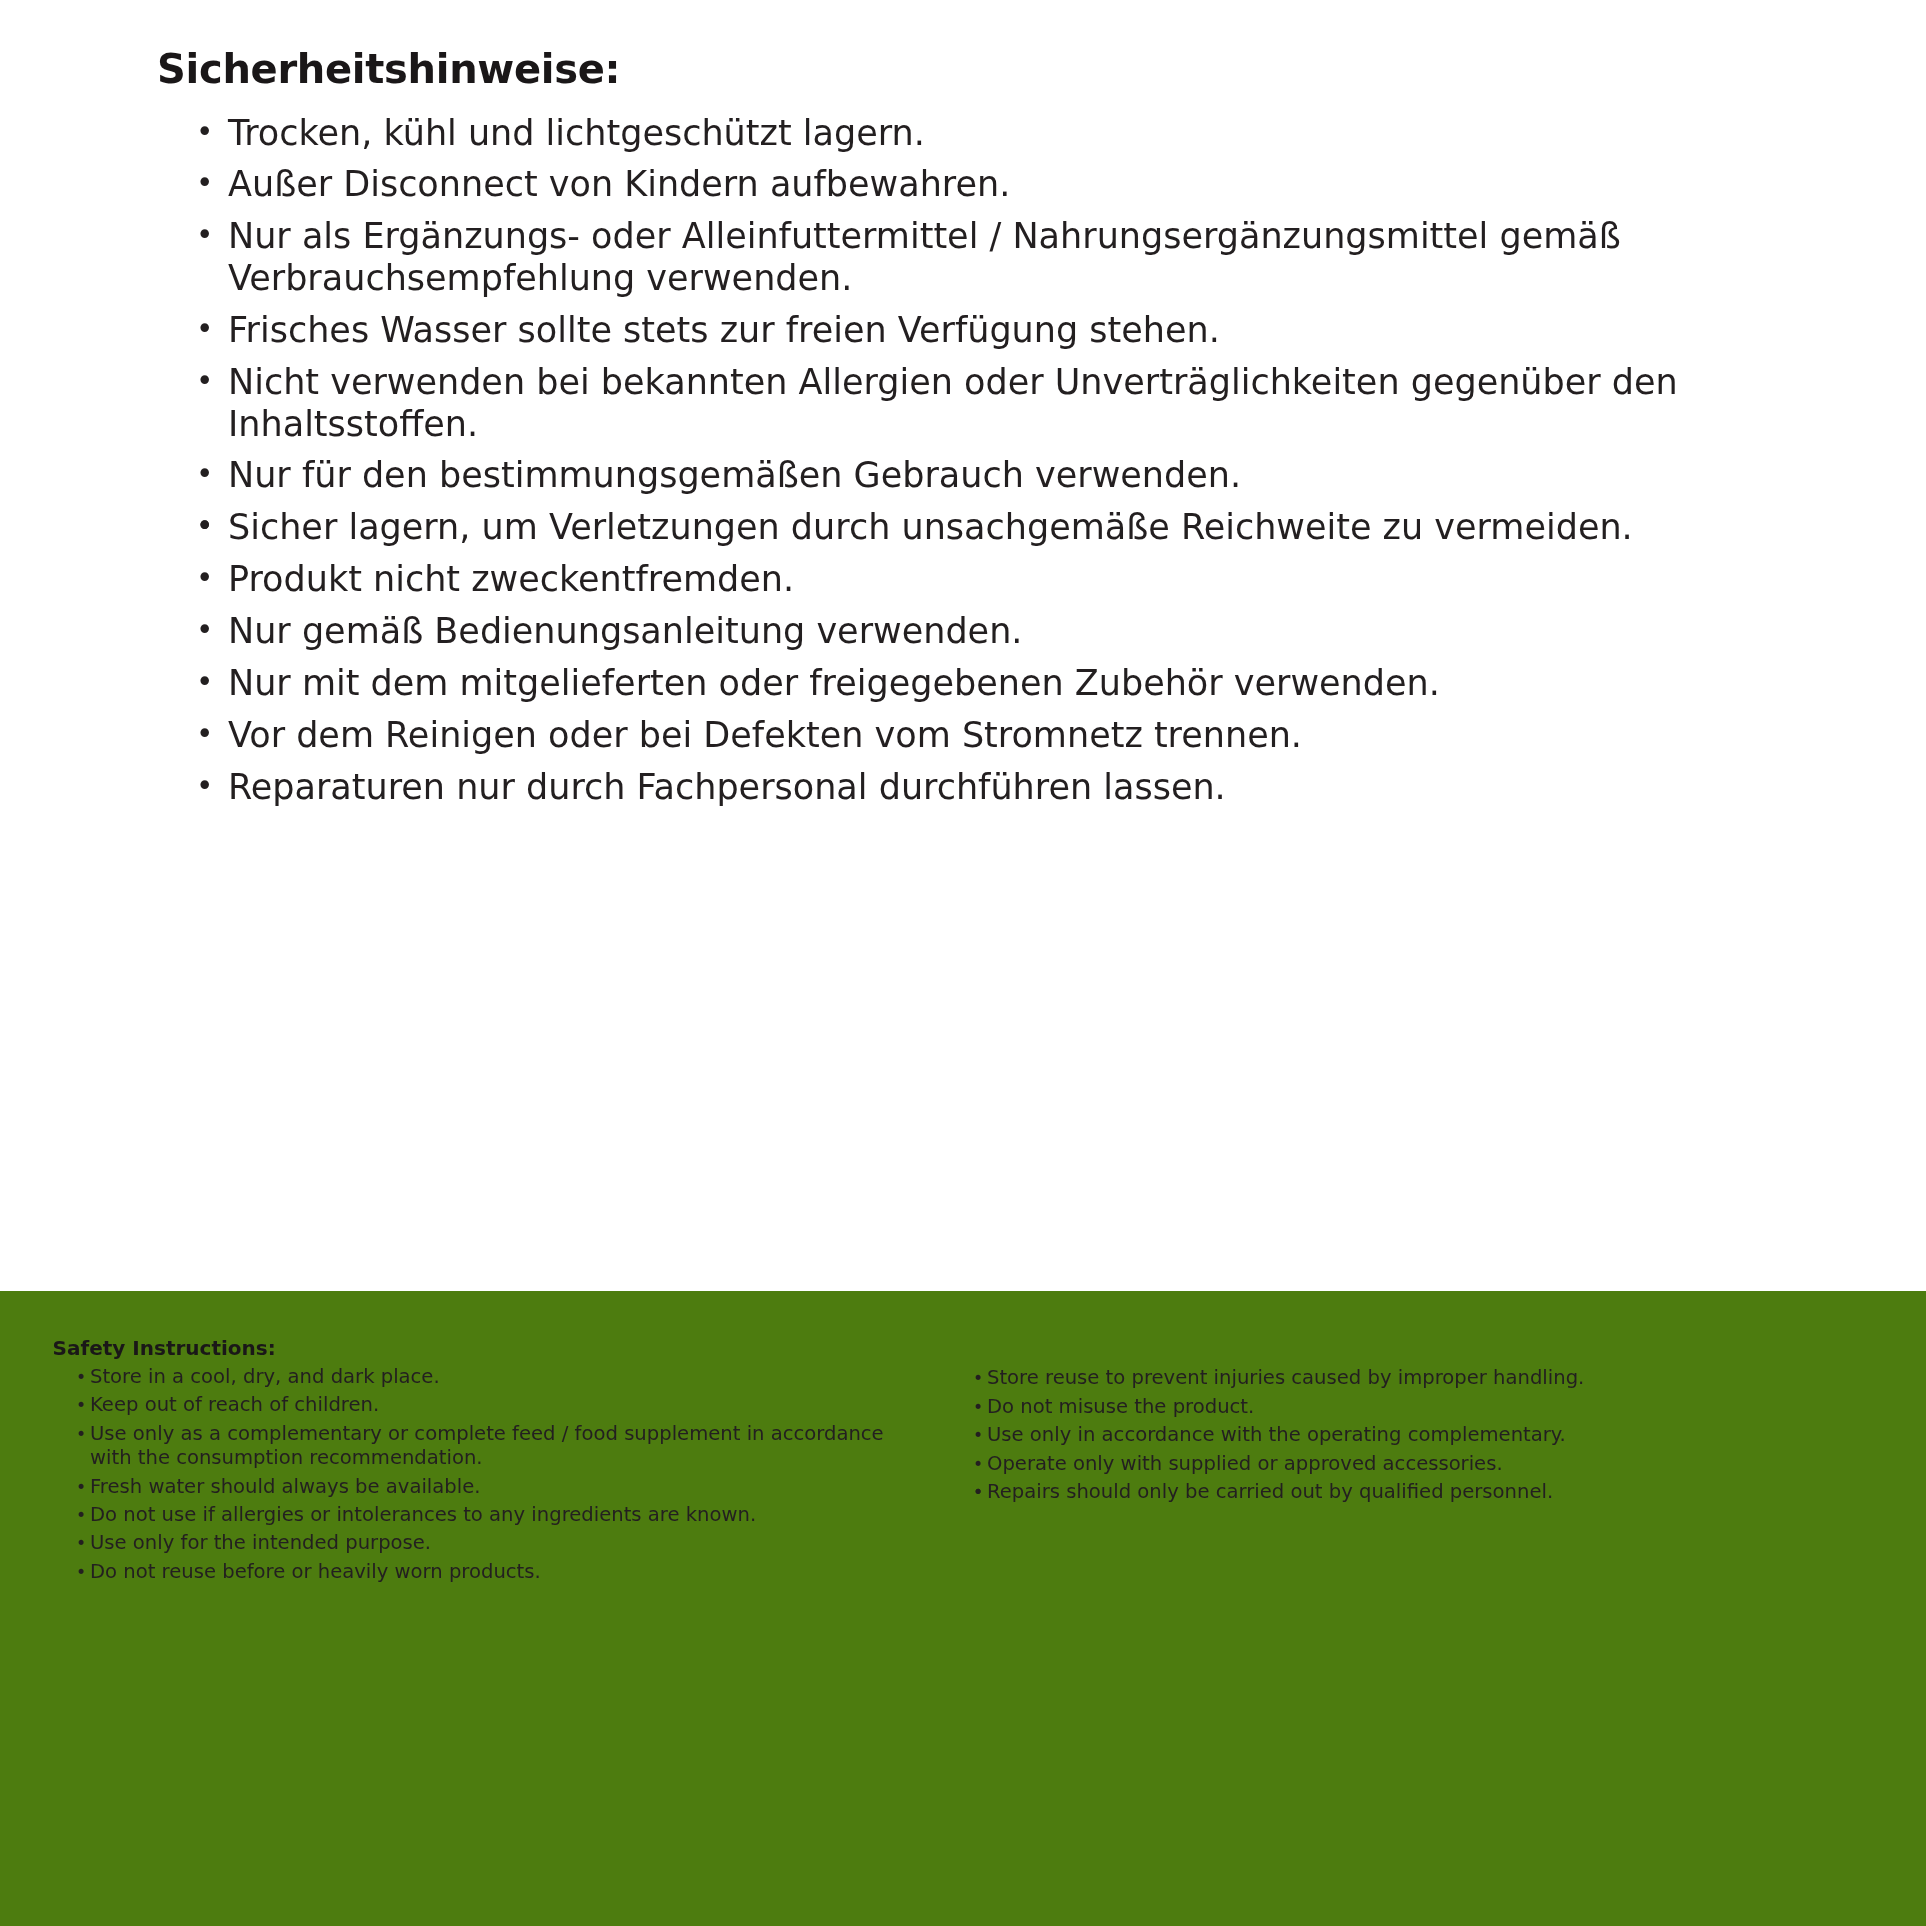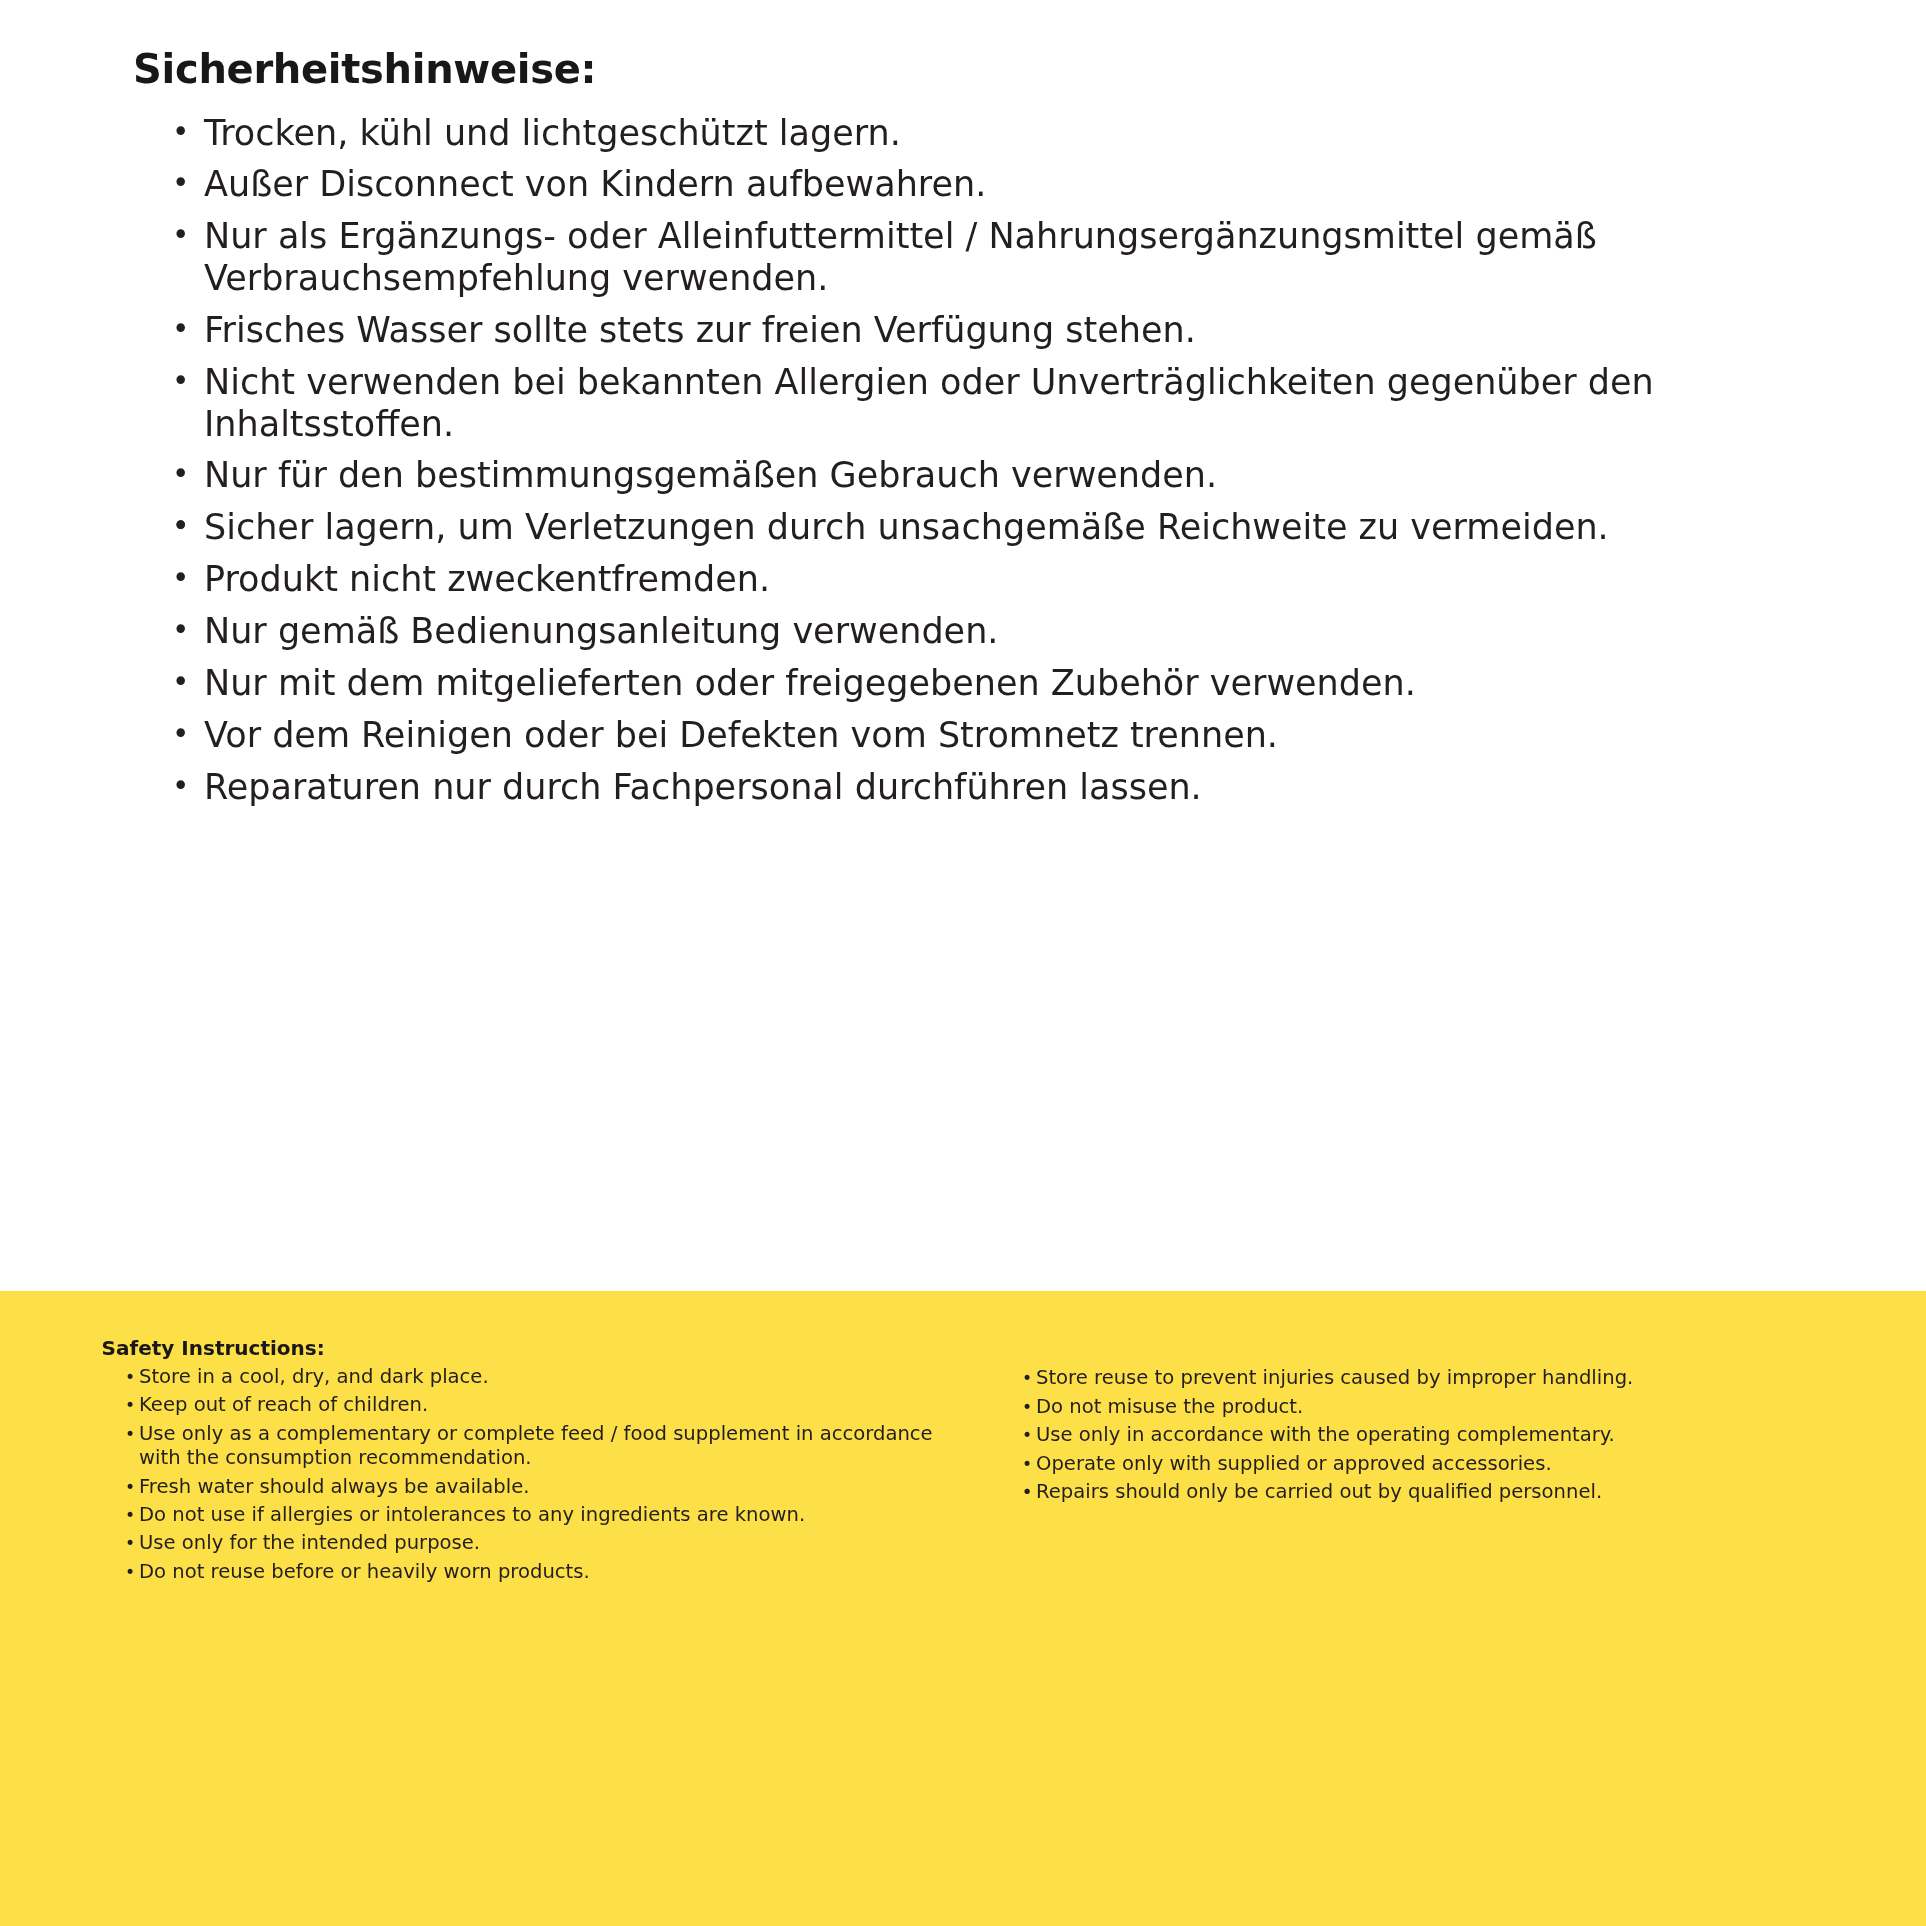--- a/index.html
+++ b/index.html
@@ -14,20 +14,21 @@
     color: #231f20;
     overflow: hidden;
     position: relative;
   }
 
   
   .de-section {
     padding: 46px 96px 0 128px;
     box-sizing: border-box;
     height: 1291px;
+    margin-left: 24px;
   }
   .de-title {
     font-size: 40px;
     font-weight: bold;
     letter-spacing: -0.3px;
     margin: 0 0 20.5px 5.1px;
     color: #1a1718;
   }
   .de-list {
     list-style: none;
@@ -51,23 +52,23 @@
     line-height: 1.33;
   }
 
   
   .en-section {
     position: absolute;
     left: 0;
     right: 0;
     bottom: 0;
     top: 1291px;
-    background: #fde047;
+    background: #4d7c0f;
     box-sizing: border-box;
-    padding: 45px 77px 26px 99px;
+    padding: 45px 77px 26px 50px;
   }
   .en-title {
     font-size: 20px;
     font-weight: bold;
     margin: 0 0 5.1px 2.6px;
     color: #1a1718;
   }
   .en-columns {
     display: flex;
     flex-direction: row;

